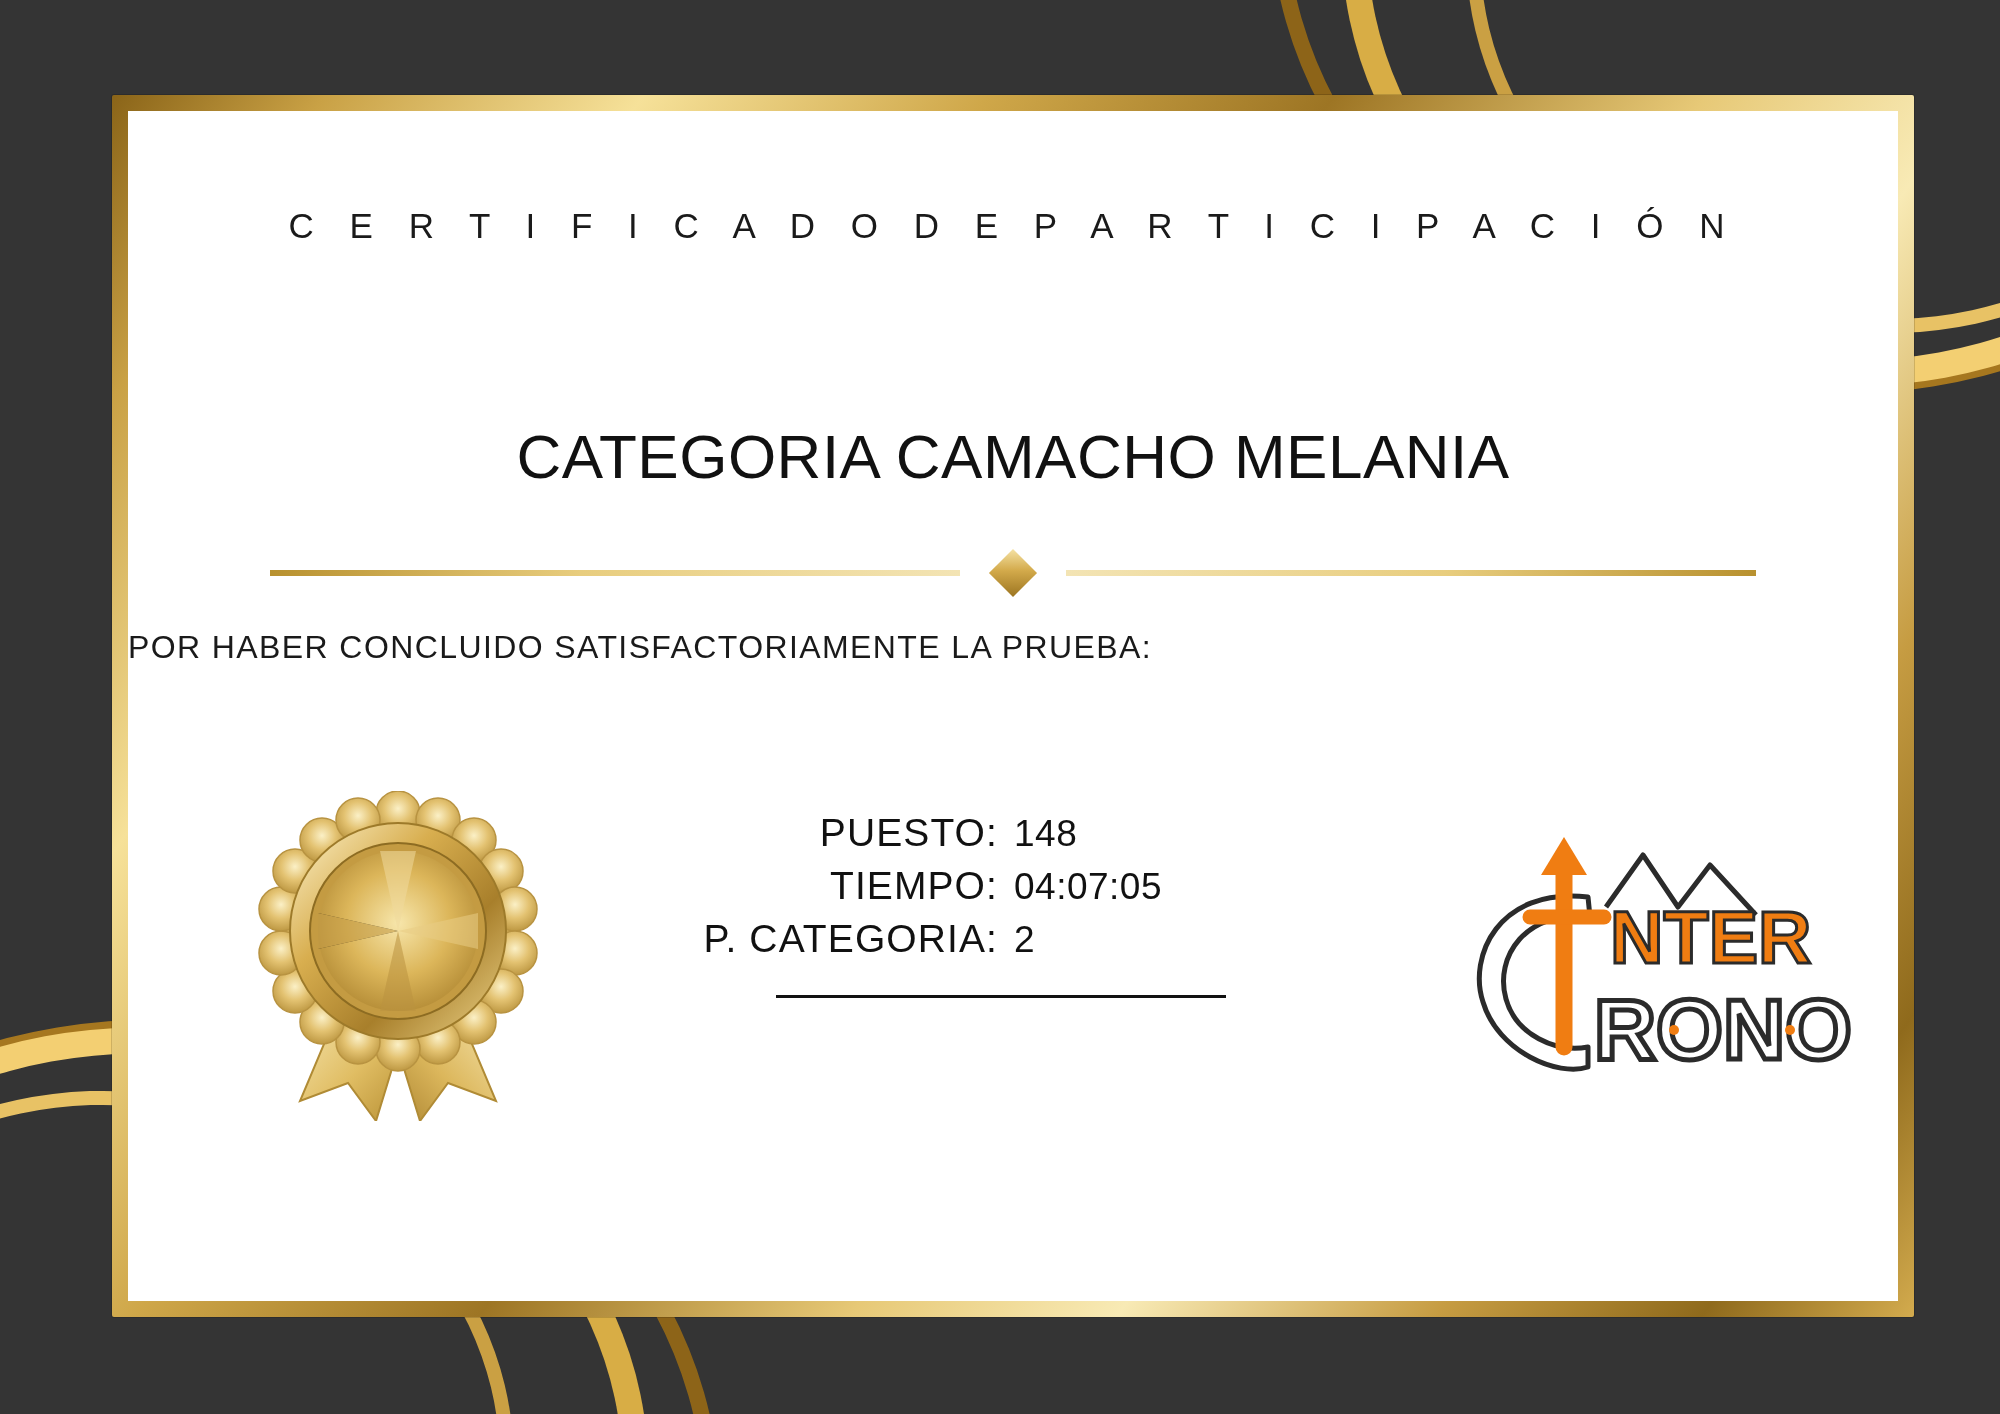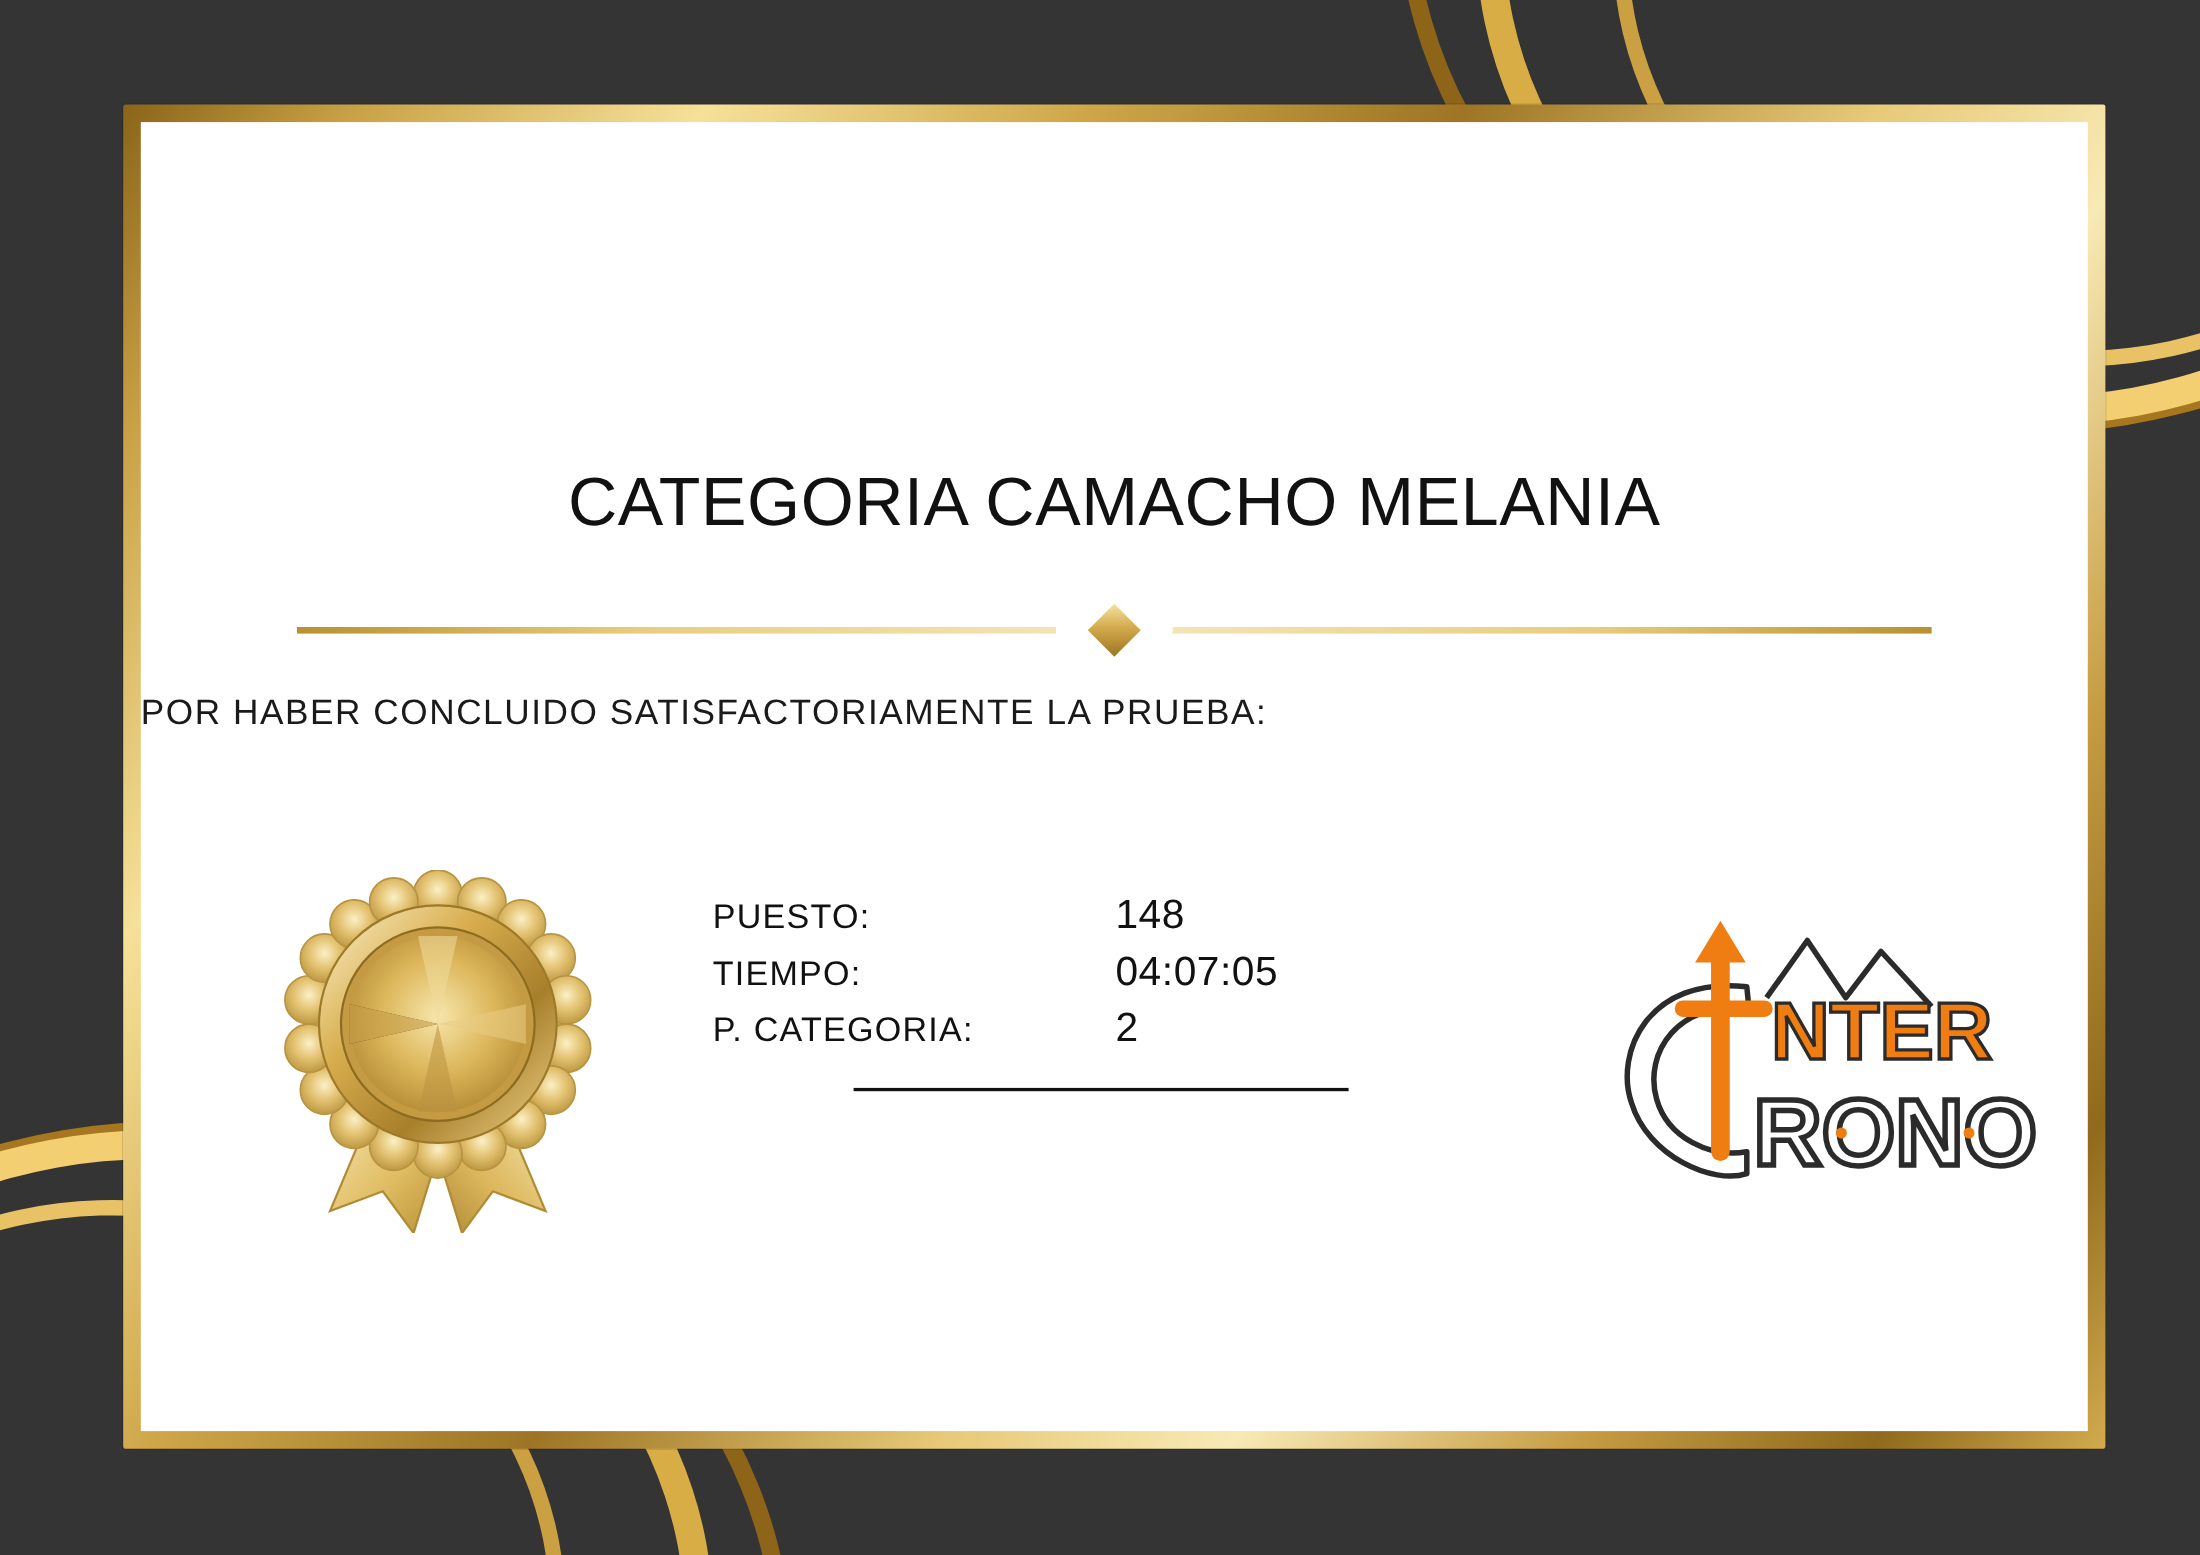--- a/index.html
+++ b/index.html
@@ -187,21 +187,22 @@
     width: 620px;
   }
   .result-row {
     display: flex;
     align-items: baseline;
     justify-content: flex-start;
     margin-bottom: 9px;
   }
   .result-label {
     width: 350px;
-    font-size: 31px;
+    text-align: right;
+    font-size: 39px;
     letter-spacing: 1.1px;
     color: #111;
     padding-right: 16px;
   }
   .result-value {
     font-size: 37px;
     color: #111;
     letter-spacing: 0.5px;
   }
   .signature-line {
@@ -238,20 +239,21 @@
   <div class="swoosh swoosh-tr-1"></div>
   <div class="swoosh swoosh-tr-3"></div>
 
   <div class="swoosh swoosh-bl-2"></div>
   <div class="swoosh swoosh-bl-1"></div>
   <div class="swoosh swoosh-bl-3"></div>
 
   <div class="frame">
     <div class="card">
 
+      <div class="title">C E R T I F I C A D O   D E   P A R T I C I P A C I Ó N</div>
 
       <div class="recipient">CATEGORIA CAMACHO MELANIA</div>
 
       <div class="divider">
         <div class="bar left"></div>
         <div class="gap"></div>
         <div class="diamond"></div>
         <div class="gap"></div>
         <div class="bar right"></div>
       </div>

